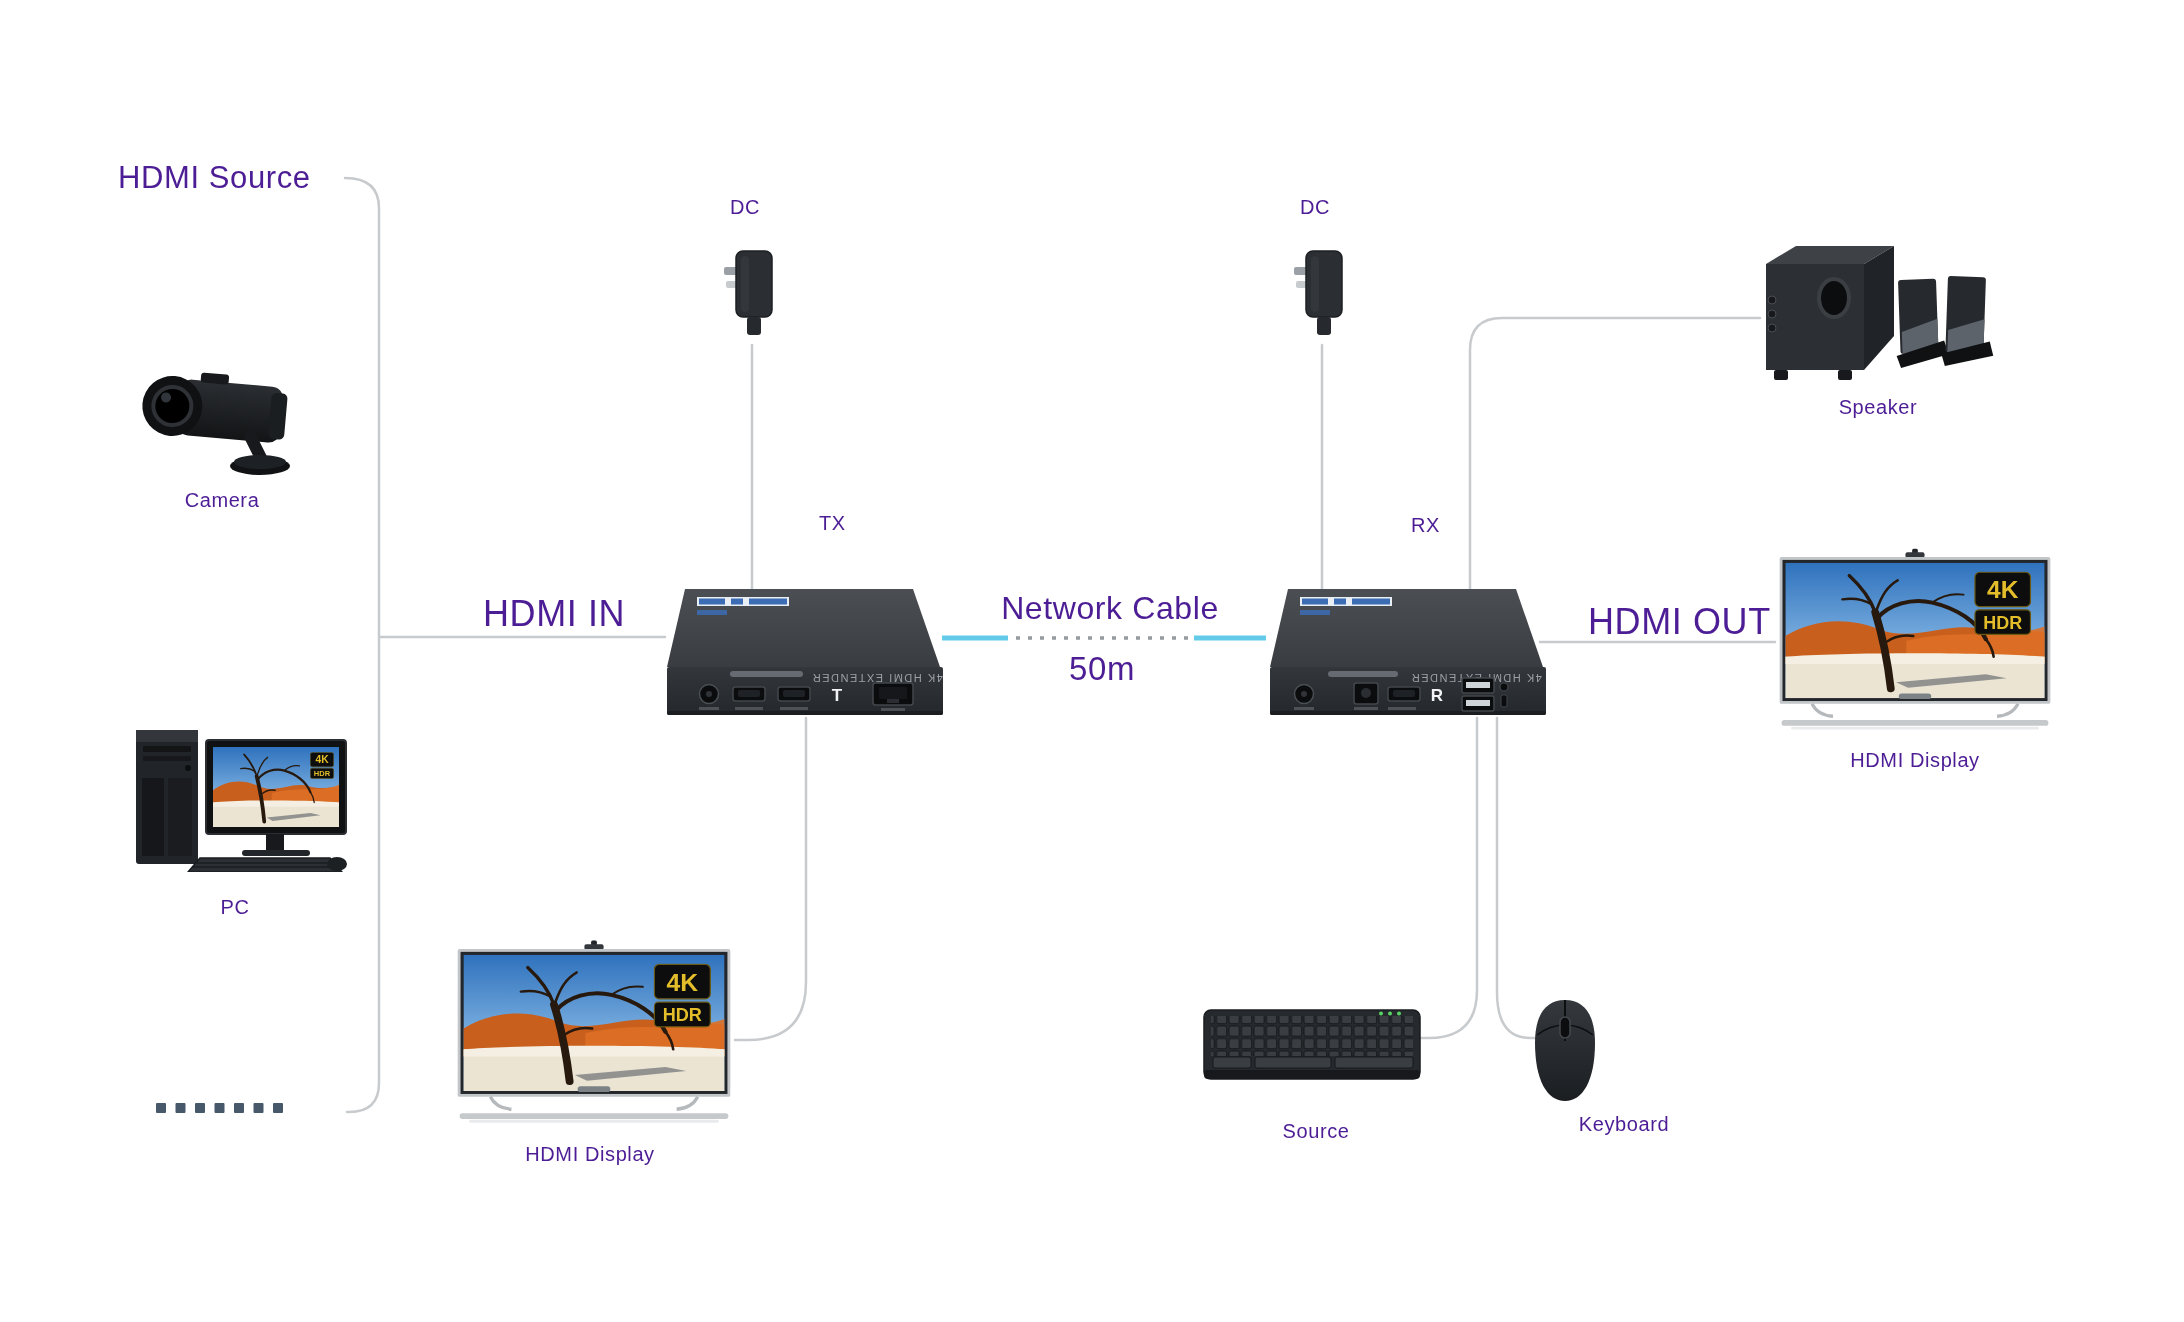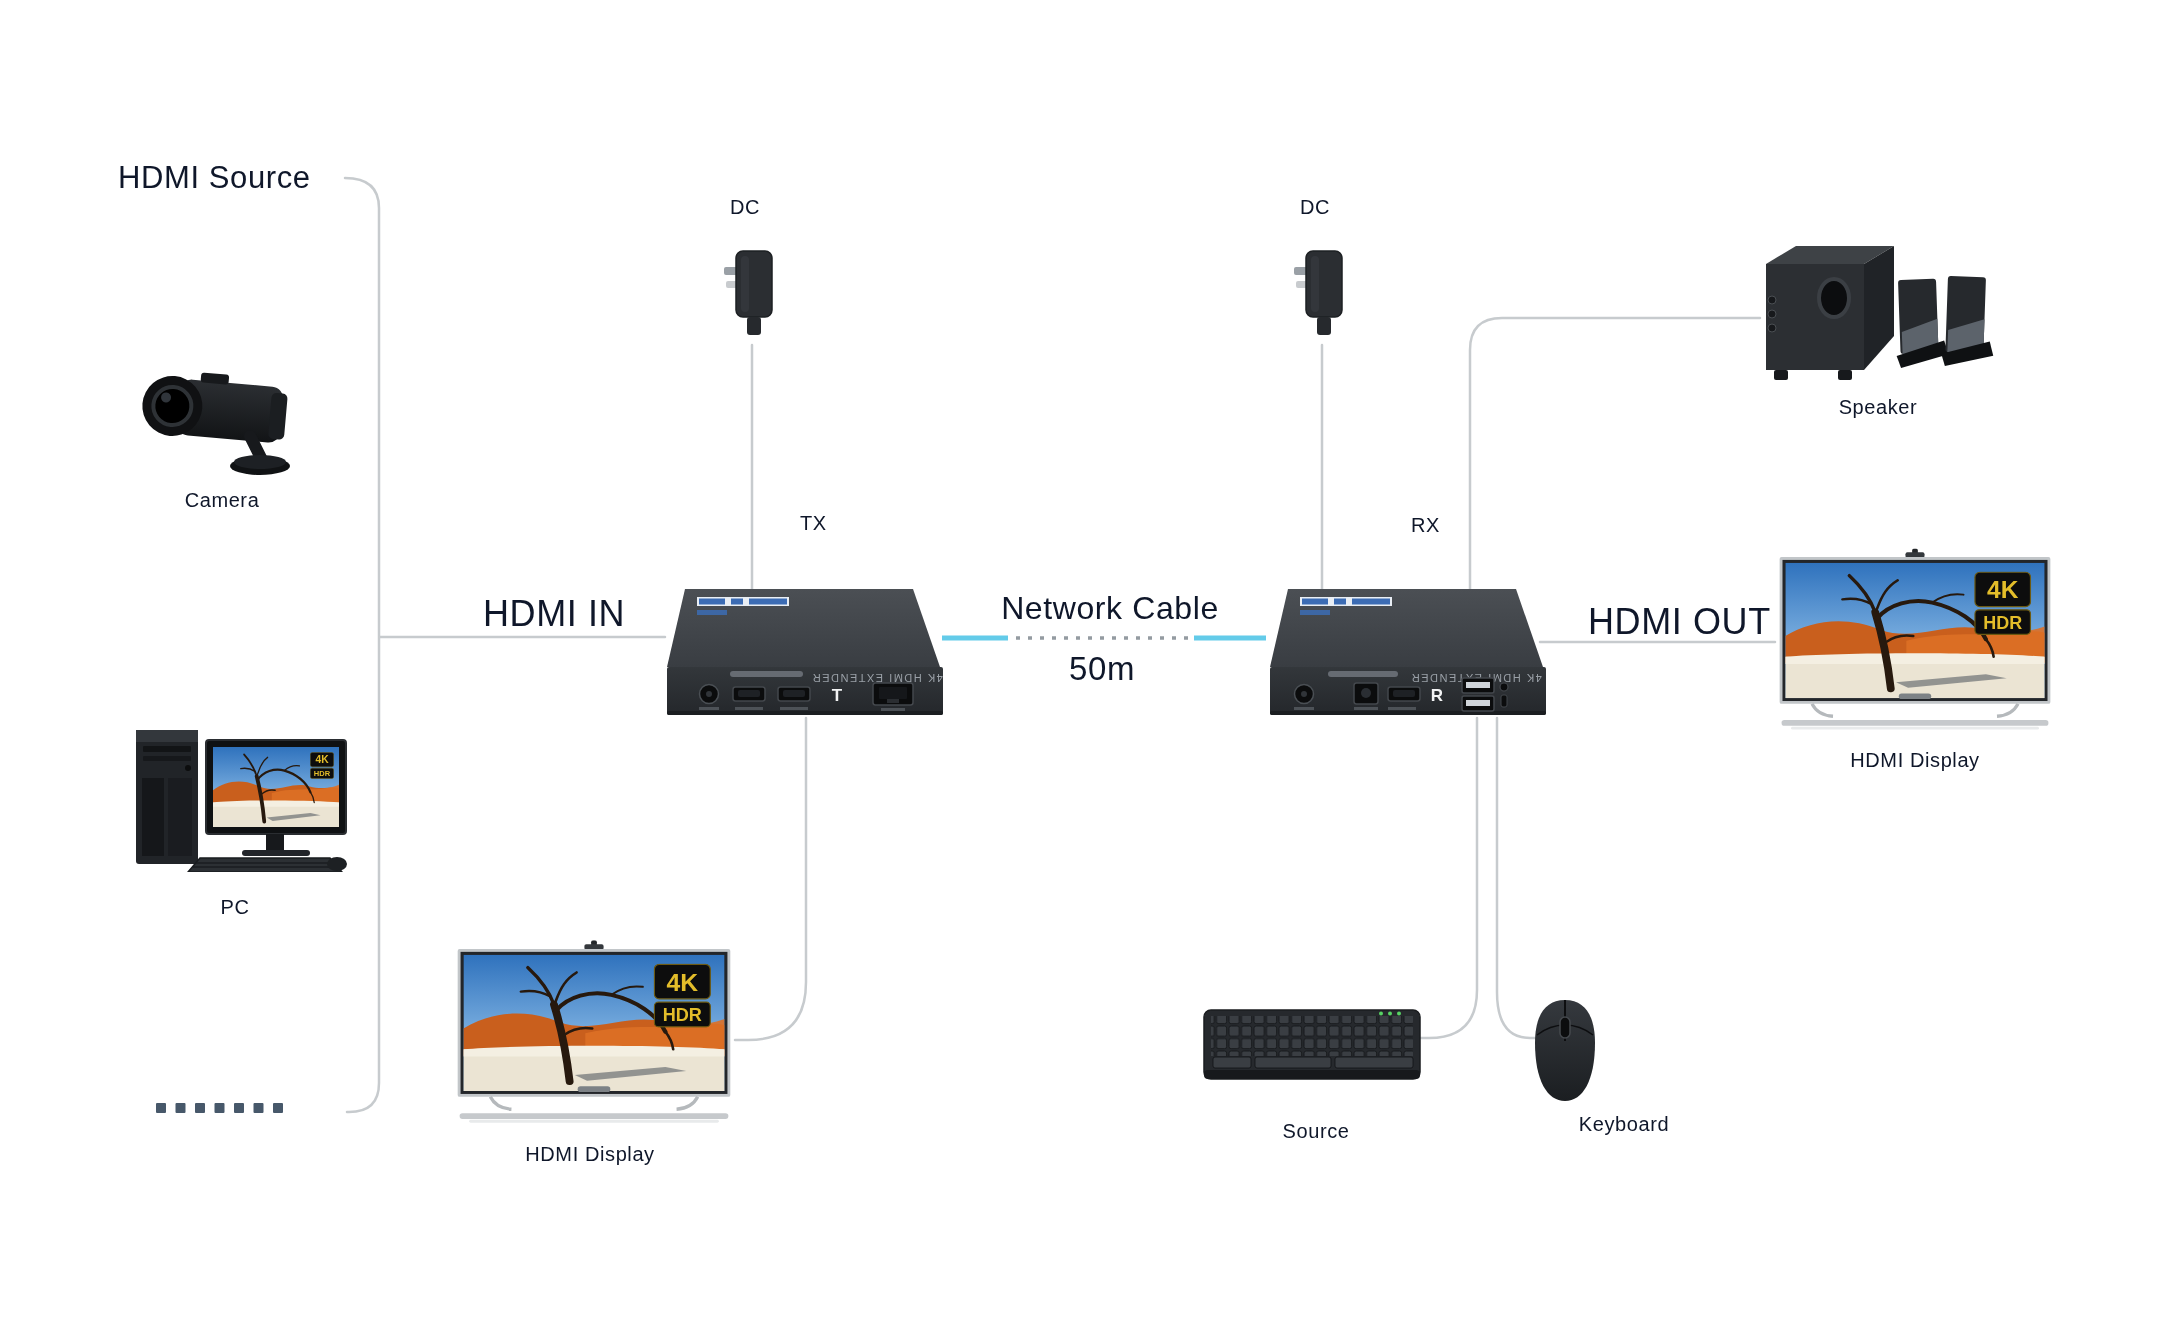--- a/index.html
+++ b/index.html
@@ -1,31 +1,31 @@
 <!DOCTYPE html>
 <html><head>
 <meta charset="utf-8">
 <style>
   html,body{margin:0;padding:0;background:#ffffff;}
   .canvas{position:relative;width:2184px;height:1322px;background:#ffffff;
           font-family:"Liberation Sans",sans-serif;overflow:hidden;}
   svg{display:block;}
   .layer{position:absolute;left:0;top:0;width:2184px;height:1322px;}
   .dev{position:absolute;}
-  .lbl{position:absolute;color:#0f172a;letter-spacing:.6px;white-space:nowrap;}
+  .lbl{position:absolute;color:#4c1d95;letter-spacing:.6px;white-space:nowrap;}
   .lbl.c{text-align:center;}
   .fs28{font-size:36px;} .fs30{font-size:20px;} .fs31{font-size:31px;}
   .fs32{font-size:32px;} .fs33{font-size:33px;}
 
   
   #lbl-hdmi-source {left:118px; top:160px;}
   #lbl-camera      {left:137px; top:489px; width:170px;}
   #lbl-pc          {left:160px; top:896px; width:150px;}
   #lbl-hdmi-in     {left:483px; top:593px;}
-  #lbl-tx          {left:800px; top:512px;text-align:center;}
+  #lbl-tx          {left:819px; top:512px;text-align:center;}
   #lbl-dc-left     {left:730px; top:196px;}
   #lbl-dc-right    {left:1300px;top:196px;}
   #lbl-network     {left:960px; top:590px; width:300px;}
   #lbl-distance    {left:1002px;top:650px; width:200px;}
   #lbl-rx          {left:1363px;top:514px;margin-left:48px;}
   #lbl-hdmi-out    {left:1588px;top:593px;margin-top:8px;}
   #lbl-speaker     {left:1758px;top:396px; width:240px;}
   #lbl-disp-right  {left:1790px;top:749px; width:250px;}
   #lbl-disp-left   {left:465px; top:1143px;width:250px;}
   #lbl-mouse       {left:1216px;top:1120px;width:200px;}

